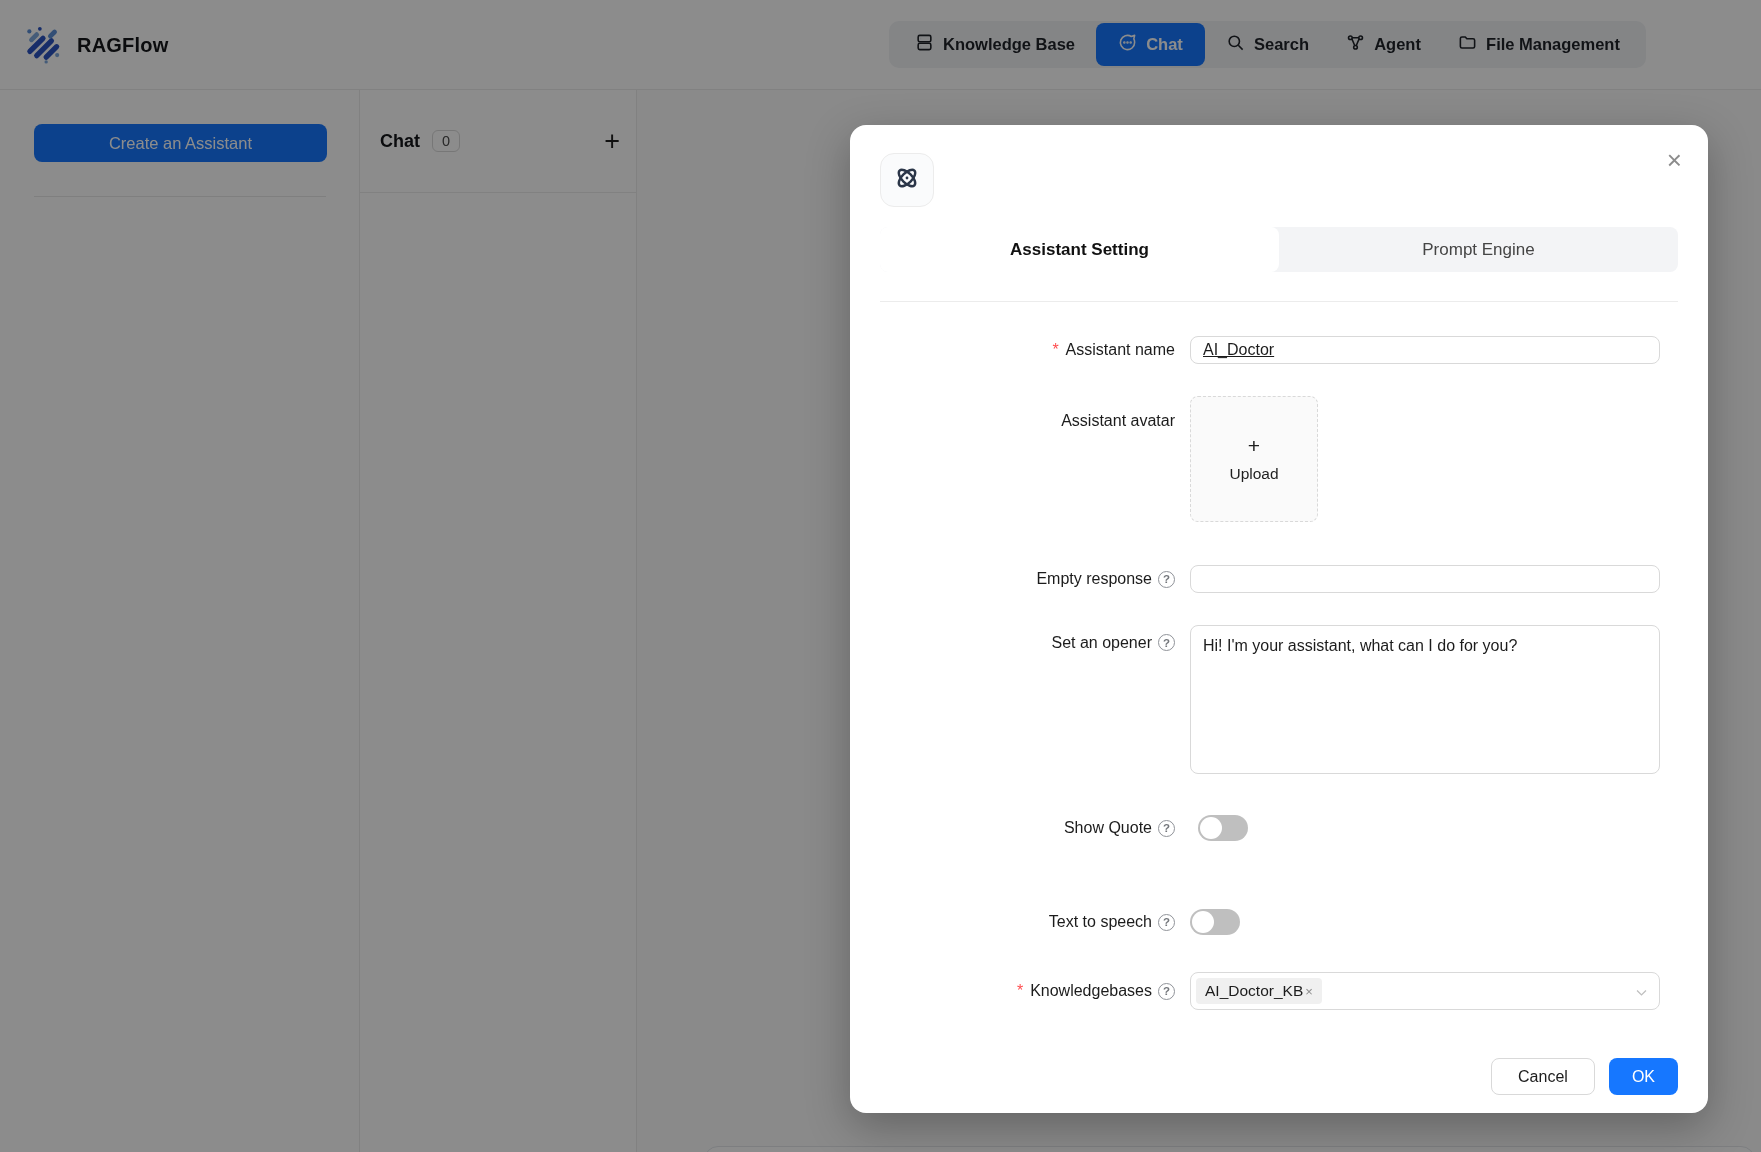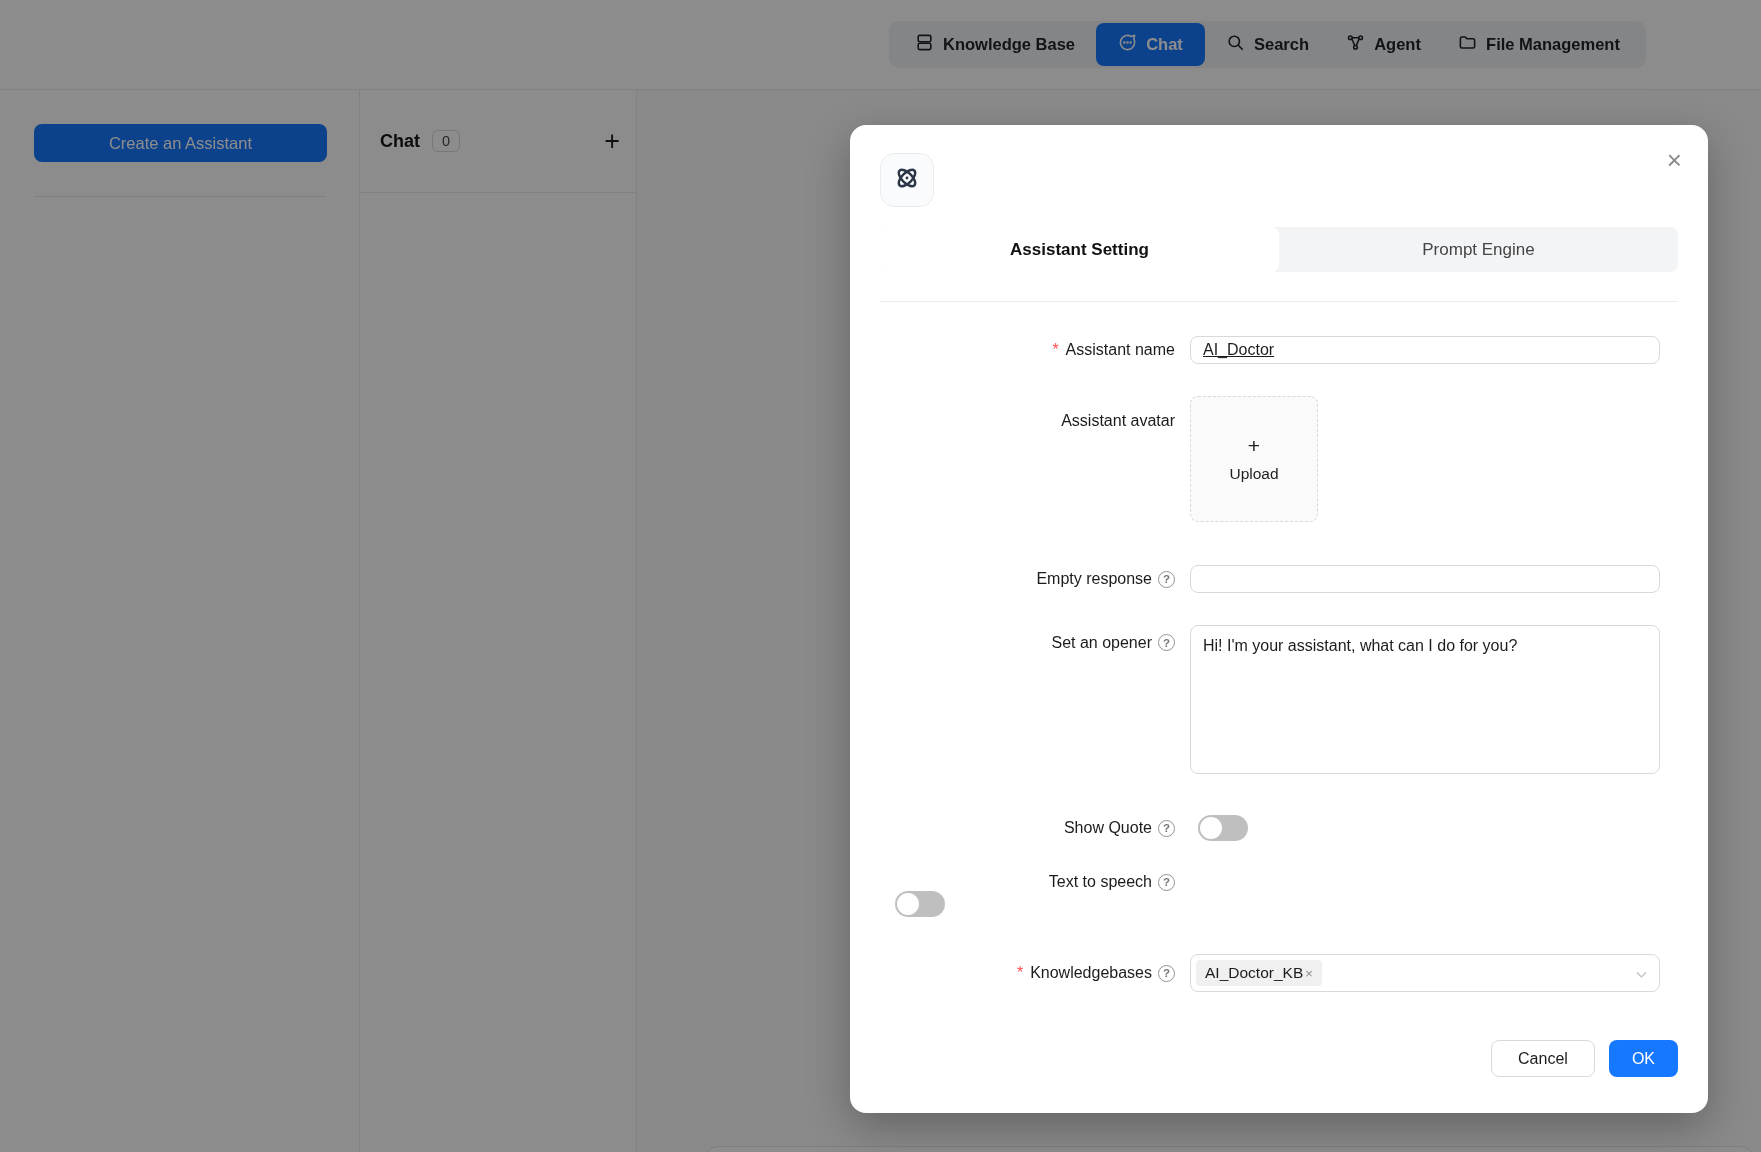--- a/index.html
+++ b/index.html
@@ -69,20 +69,38 @@
 
   .m-footer { display:flex; justify-content:flex-end; gap:14px; margin-top:48px; }
   .btn { height:37px; border-radius:8px; font-size:16px; font-family:inherit; cursor:pointer; }
   .btn-cancel { background:#fff; border:1px solid #d9d9d9; color:#1c1c1c; padding:0 26px; }
   .btn-ok { background:#1677ff; border:none; color:#fff; padding:0 23px; }
 </style>
 </head>
 <body>
 
 <div class="header">
+  <div class="brand">
+    <span>
+      <svg width="42" height="42" viewBox="0 0 40 40">
+        <g stroke-linecap="round" fill="none">
+          <line x1="9" y1="17" x2="14" y2="12" stroke="#7fa8dc" stroke-width="4.5"></line>
+          <line x1="7.5" y1="28" x2="20" y2="15.5" stroke="#2a52c0" stroke-width="5"></line>
+          <line x1="14" y1="32" x2="28" y2="18" stroke="#2a52c0" stroke-width="5"></line>
+          <line x1="23" y1="33.5" x2="33" y2="23.5" stroke="#2a52c0" stroke-width="5"></line>
+          <line x1="27" y1="13.5" x2="31" y2="9.5" stroke="#5c8fd6" stroke-width="4.5"></line>
+          <circle cx="7" cy="9" r="2" fill="#5c8fd6"></circle>
+          <circle cx="33.5" cy="31.5" r="2" fill="#7fa8dc"></circle>
+          <circle cx="17" cy="6.5" r="1.8" fill="#2a52c0"></circle>
+          <circle cx="23" cy="38" r="1.6" fill="#7fa8dc"></circle>
+        </g>
+      </svg>
+    </span>
+    <span class="brand-name">RAGFlow</span>
+  </div>
 
   <div class="nav">
     <div class="nav-item">
       <span>
         <svg width="19" height="19" viewBox="0 0 24 24" fill="none" stroke="currentColor" stroke-width="2">
           <rect x="4" y="3" width="16" height="8" rx="2"></rect>
             <rect x="4" y="13" width="16" height="8" rx="2"></rect>
           <line x1="7.5" y1="7" x2="7.6" y2="7"></line>
             <line x1="7.5" y1="17" x2="7.6" y2="17"></line>
         </svg>
@@ -211,33 +229,33 @@
     <div class="f-row" style="margin-bottom:37px;">
       <div class="f-label" style="align-items:flex-start; padding-top:9px;">
         <span>Set an opener</span>
         <span class="help">?</span>
       </div>
       <div class="f-ctrl">
         <textarea class="t-area" style="">Hi! I'm your assistant, what can I do for you?</textarea>
       </div>
     </div>
 
-    <div class="f-row" style="margin-bottom:32px;gap:8px;">
+    <div class="f-row" style="margin-bottom:68px;gap:8px;">
       <div class="f-label">
         <span>Show Quote</span>
         <span class="help">?</span>
       </div>
       <div class="f-ctrl" style="display:flex; align-items:center;">
         <div class="toggle">
             <div class="knob"></div>
           </div>
       </div>
     </div>
 
-    <div class="f-row" style="margin-bottom:37px;flex-direction:column;">
+    <div class="f-row" style="margin-bottom:37px;">
       <div class="f-label">
         <span>Text to speech</span>
         <span class="help">?</span>
       </div>
       <div class="f-ctrl" style="display:flex; align-items:center;">
         <div class="toggle">
             <div class="knob"></div>
           </div>
       </div>
     </div>

